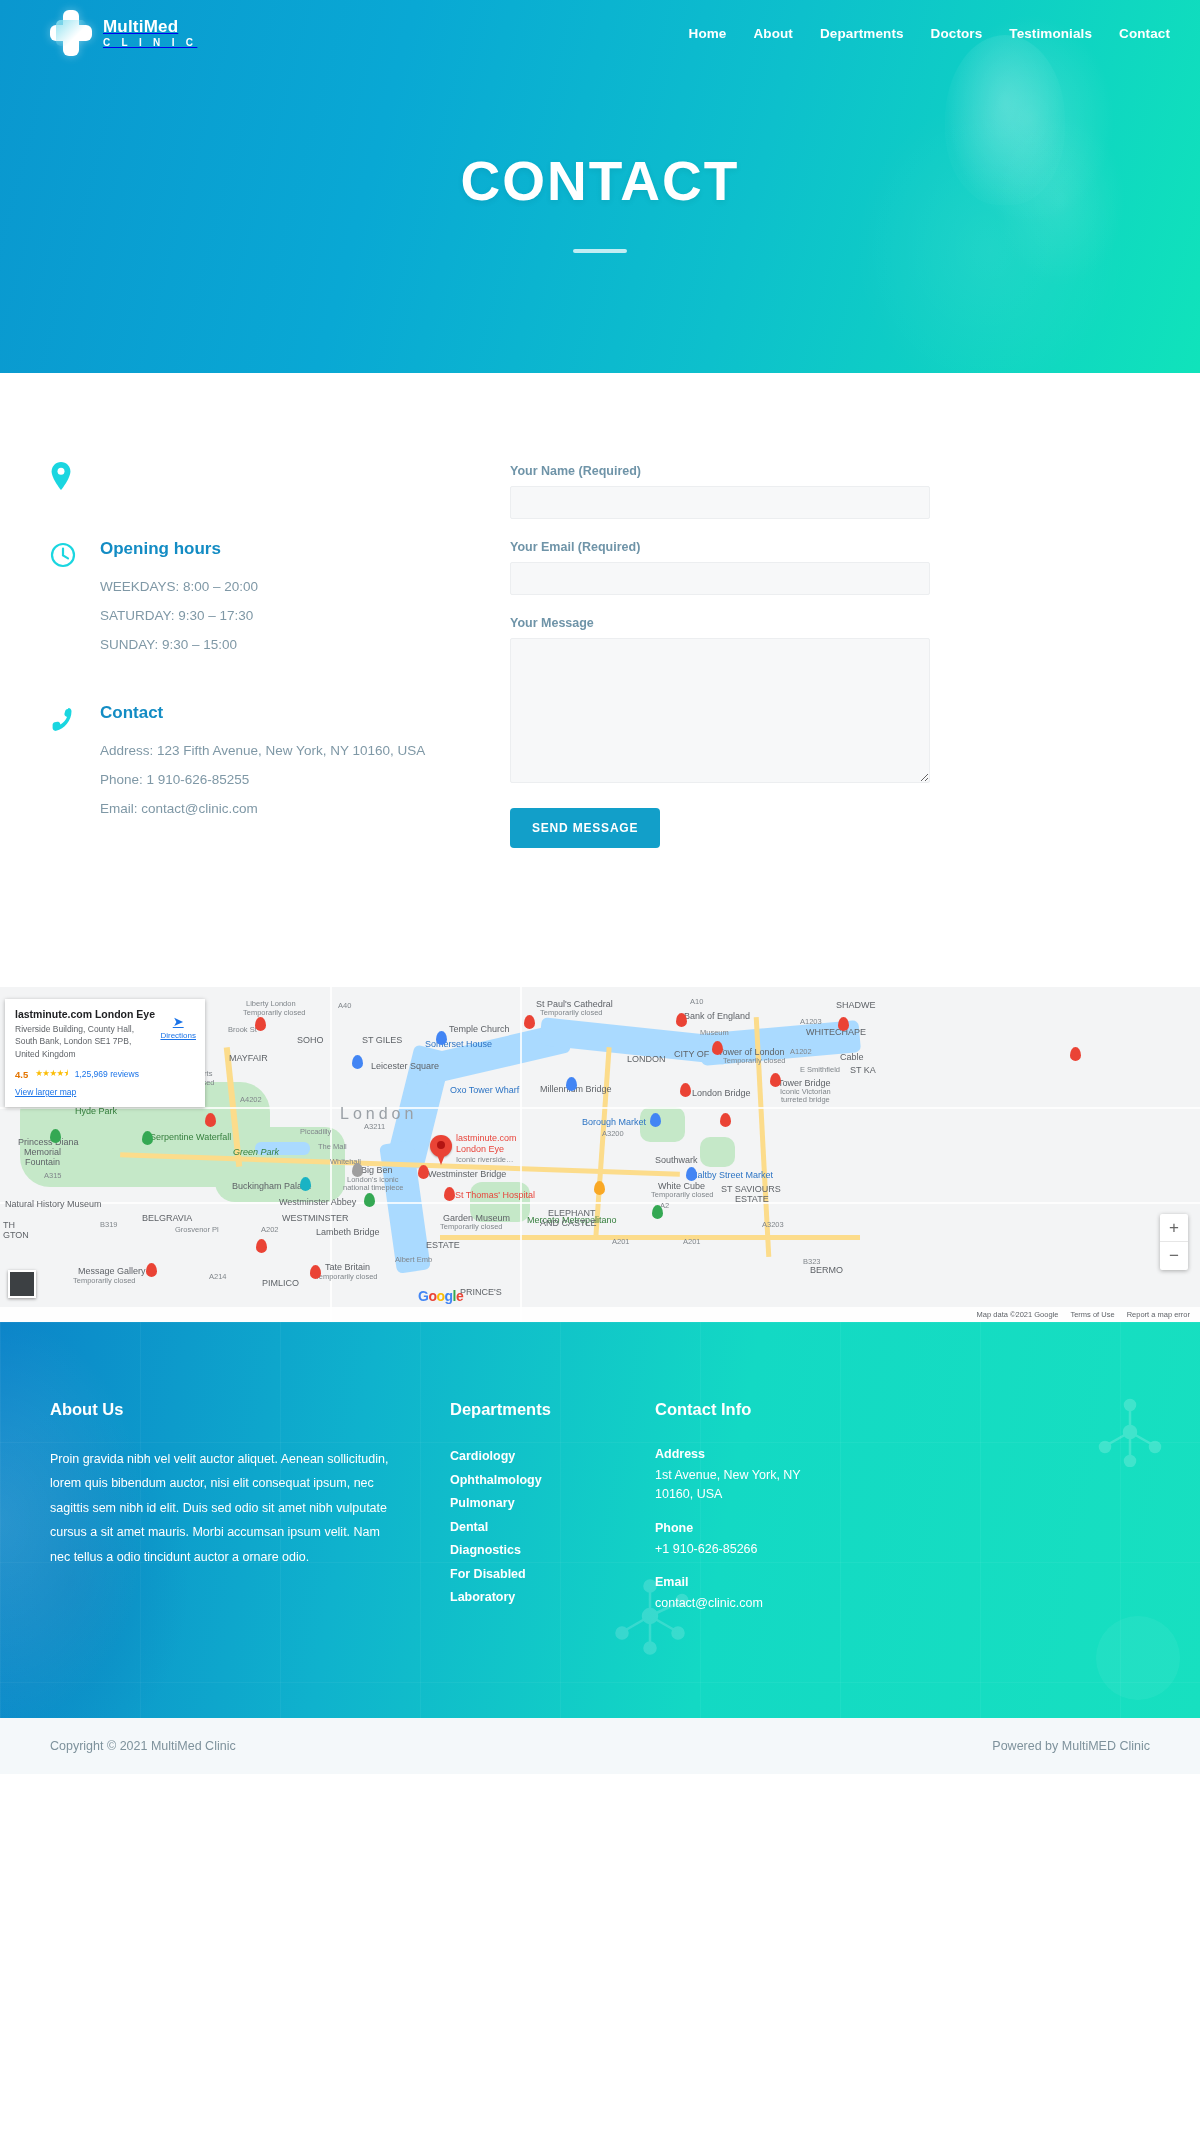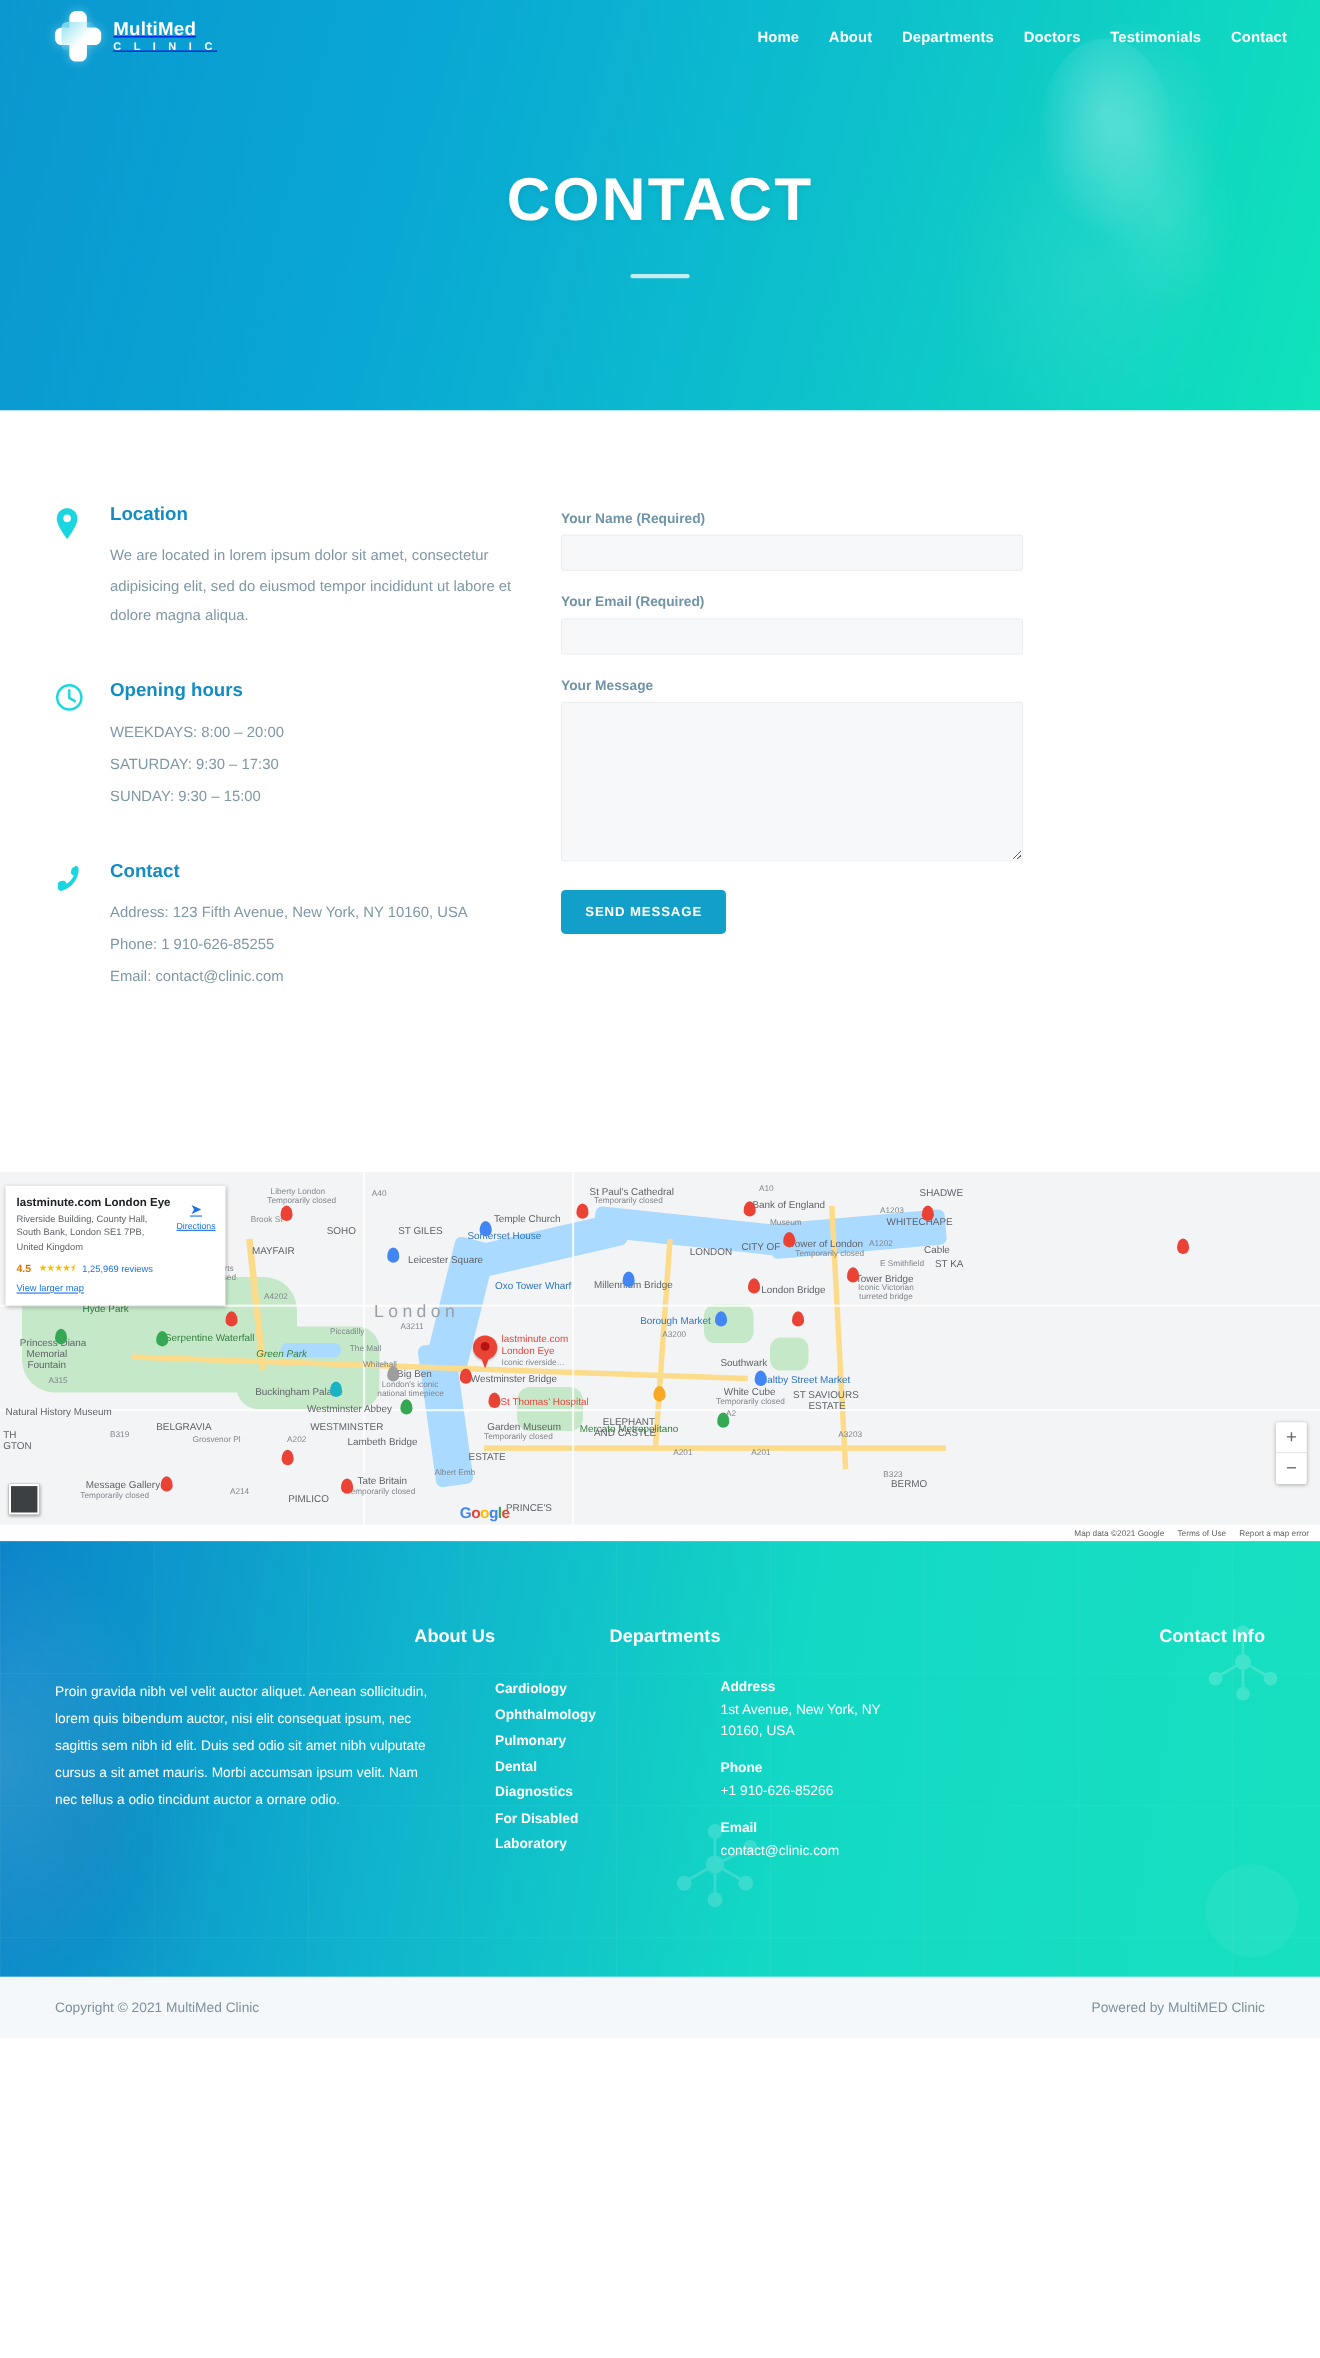--- a/index.html
+++ b/index.html
@@ -251,21 +251,21 @@
   }
   .footer-circle{
     position:absolute; right:20px; bottom:18px; width:84px; height:84px;
     border-radius:50%; background:rgba(255,255,255,.05); pointer-events:none;
   }
   .footer-inner{ position:relative; z-index:3; display:flex; }
   .f-col-about{ width:400px; flex:0 0 400px; }
   .f-col-dep{ width:205px; flex:0 0 205px; }
   .f-col-info{ flex:1; }
   .f-title{
-    color:#fff; font-size:16.5px; font-weight:bold; margin-bottom:28px;text-align:right;
+    color:#fff; font-size:16.5px; font-weight:bold; margin-bottom:28px;
   }
   .f-about-text{
     color:#ffffff; font-size:12.5px; line-height:1.95; width:352px;
   }
   .f-link{
     display:block; color:#ffffff; font-size:12.5px;
     text-decoration:none; line-height:1.52; margin-bottom:4.5px; font-weight:bold;
   }
   .f-info-group{ margin-bottom:17px; }
   .f-info-label{
@@ -319,24 +319,20 @@
 <section class="contact-section">
 
   <div class="info-col">
 
     <div class="info-block">
       <div class="info-icon">
         <svg width="22" height="30" viewBox="0 0 22 30">
           <path d="M11 1C5.8 1 1.6 5.2 1.6 10.4c0 7 9.4 18.6 9.4 18.6s9.4-11.6 9.4-18.6C20.4 5.2 16.2 1 11 1z" fill="#1ad6e0"></path>
           <circle cx="11" cy="10.2" r="3.5" fill="#ffffff"></circle>
         </svg>
-      </div>
-      <div class="info-body">
-        <div class="info-title">Location</div>
-        <div class="info-text">We are located in lorem ipsum dolor sit amet, consectetur adipisicing elit, sed do eiusmod tempor incididunt ut labore et dolore magna aliqua.</div>
       </div>
     </div>
 
     <div class="info-block">
       <div class="info-icon">
         <svg width="26" height="26" viewBox="0 0 26 26">
           <circle cx="13" cy="13" r="11" fill="none" stroke="#1ad6e0" stroke-width="2.2"></circle>
           <path d="M13 6.5V13.4l5 3" fill="none" stroke="#1ad6e0" stroke-width="2.2" stroke-linecap="round"></path>
         </svg>
       </div>

